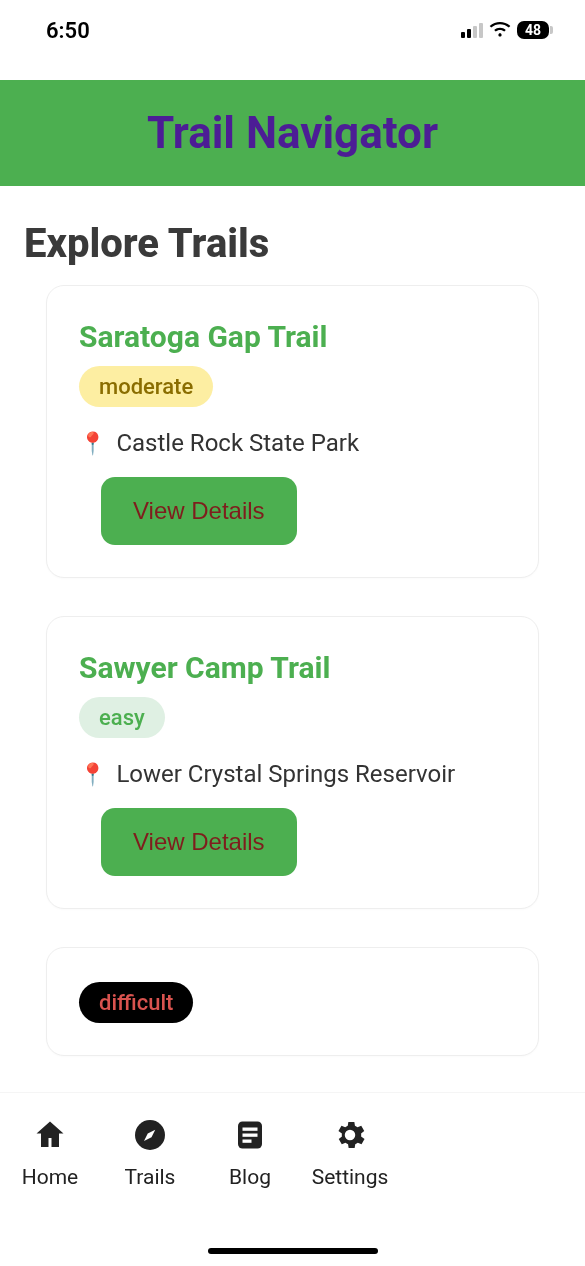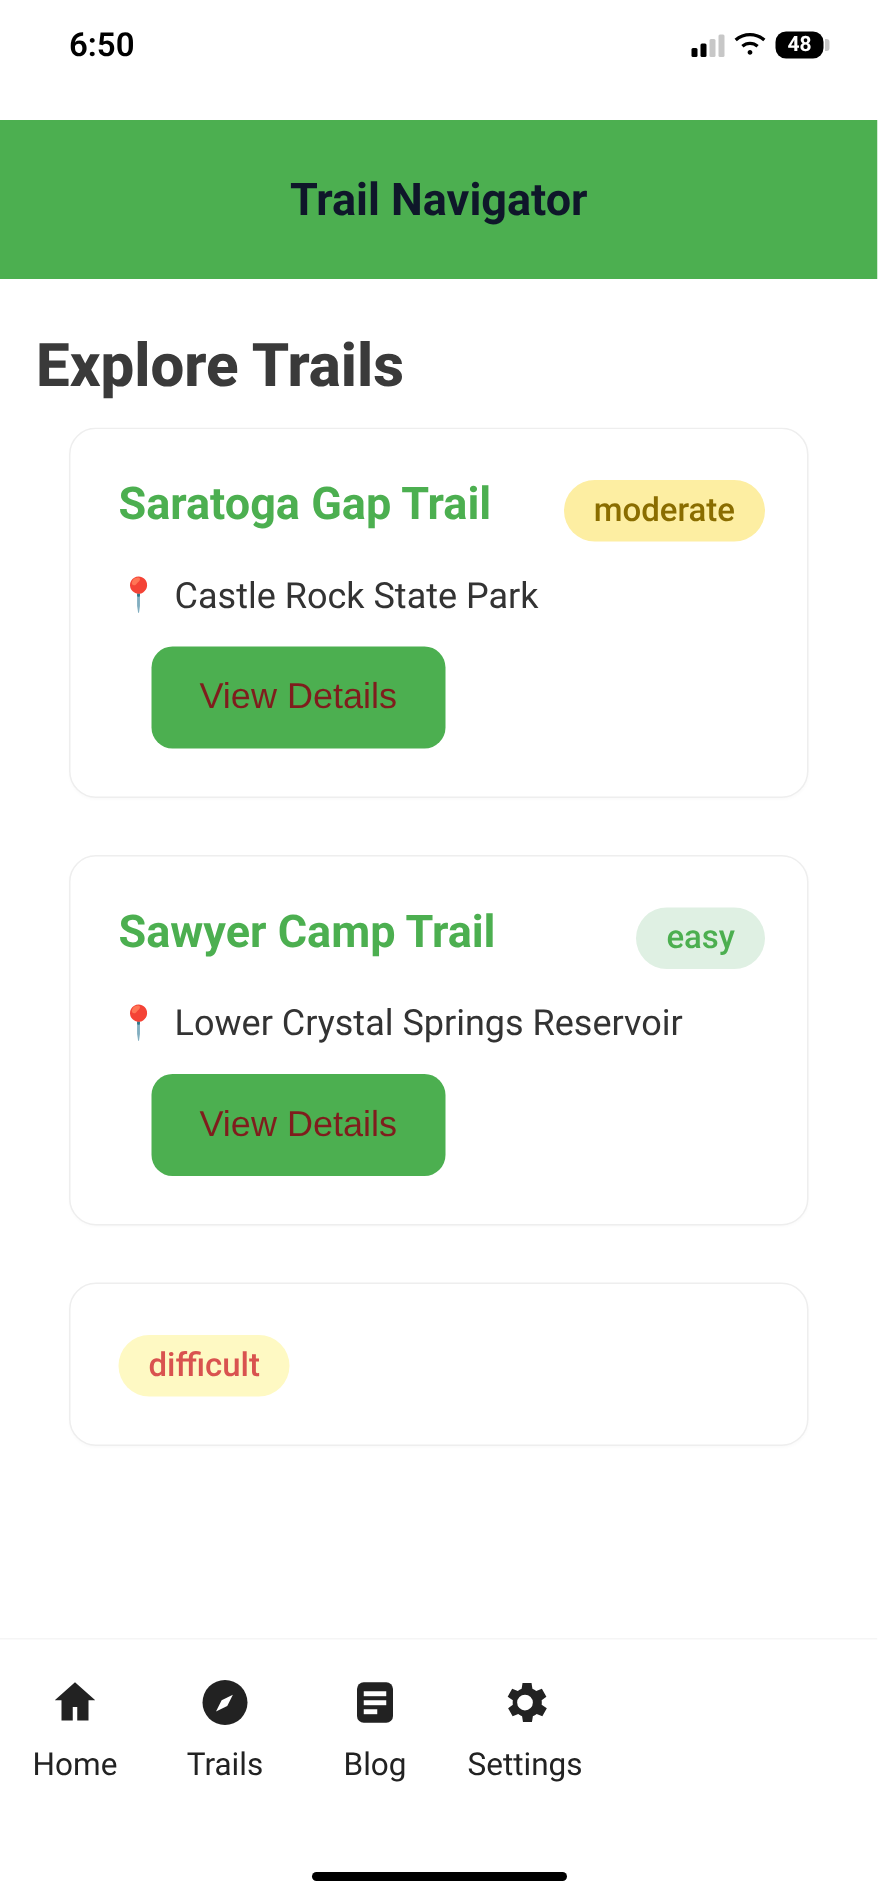--- a/index.html
+++ b/index.html
@@ -15,36 +15,36 @@
   .signal-bars span:nth-child(1){height:6px;}
   .signal-bars span:nth-child(2){height:9px;}
   .signal-bars span:nth-child(3){height:12px;}
   .signal-bars span:nth-child(4){height:15px;}
   .wifi-icon svg { display:block; }
   .battery-badge { background:#000; color:#fff; border-radius:7px; padding:1px 4px; font-size:14px; font-weight:700; display:flex; align-items:center; position:relative; min-width:32px; justify-content:center;}
   .battery-badge::after { content:""; position:absolute; right:-4px; top:50%; transform:translateY(-50%); width:3px; height:8px; background:#c7c7c7; border-radius:0 2px 2px 0;}
 
   
   .app-header { background:#4CAF50; height:106px; display:flex; align-items:center; justify-content:center; margin-top:24px;}
-  .app-header h1 { color:#0f172a; font-size:30px; font-weight:700; }
+  .app-header h1 { color:#4c1d95; font-size:44px; font-weight:700; }
 
   
   .page-title { font-size:40px; font-weight:800; color:#3a3a3a; padding:34px 24px 18px 24px; }
 
   
   .scroll-area { padding: 0 18px; height: 790px; overflow:hidden; }
 
   
   .card { background:#fff; border:1px solid #eee; border-radius:18px; padding:30px 28px 32px 32px; margin:0 28px 38px 28px; box-shadow: 0 1px 2px rgba(0,0,0,0.02); }
-  .card-header { display:flex; justify-content:space-between; align-items:flex-start; gap:4px; }
+  .card-header { display:flex; justify-content:space-between; align-items:flex-start; gap:4px;flex-direction:column; }
   .trail-name { color:#4CAF50; font-size:30px; font-weight:700; line-height:1.4; max-width:300px; }
   .badge { border-radius:22px; padding:8px 20px; font-size:22px; font-weight:500; white-space:nowrap; align-self:flex-start; margin-top:4px; }
   .badge.moderate { background:#fdeea2; color:#8a6d00; }
   .badge.easy { background:#dff0e3; color:#4CAF50; }
-  .badge.difficult { background:#fef9c3; color:#d9534f; }
+  .badge.difficult { background:#000000; color:#d9534f; }
   .location-row { display:flex; align-items:center; gap:10px; margin-top:22px; font-size:24px; color:#333; }
   .pin-icon { font-size:22px; }
   .details-btn { margin-top:20px; margin-left:22px; background:#4CAF50; color:#7f1d1d; border:none; border-radius:14px; padding:20px 32px; font-size:24px; font-weight:500; cursor:pointer; }
 
   
   .bottom-nav { position:absolute; bottom:0; left:0; right:0; height:174px; background:#fff; border-top:1px solid rgba(0,0,0,0.04); display:flex; justify-content:flex-start; align-items:flex-start; padding-top:22px; }
   .nav-item { display:flex; flex-direction:column; align-items:center; gap:10px; color:#222; width:100px; }
   .nav-item .icon-wrap { width:40px; height:40px; display:flex; align-items:center; justify-content:center; }
   .nav-item .label { font-size:21px; }
   .home-indicator { position:absolute; bottom:12px; left:50%; transform:translateX(-50%); width:170px; height:6px; background:#000; border-radius:4px; }

